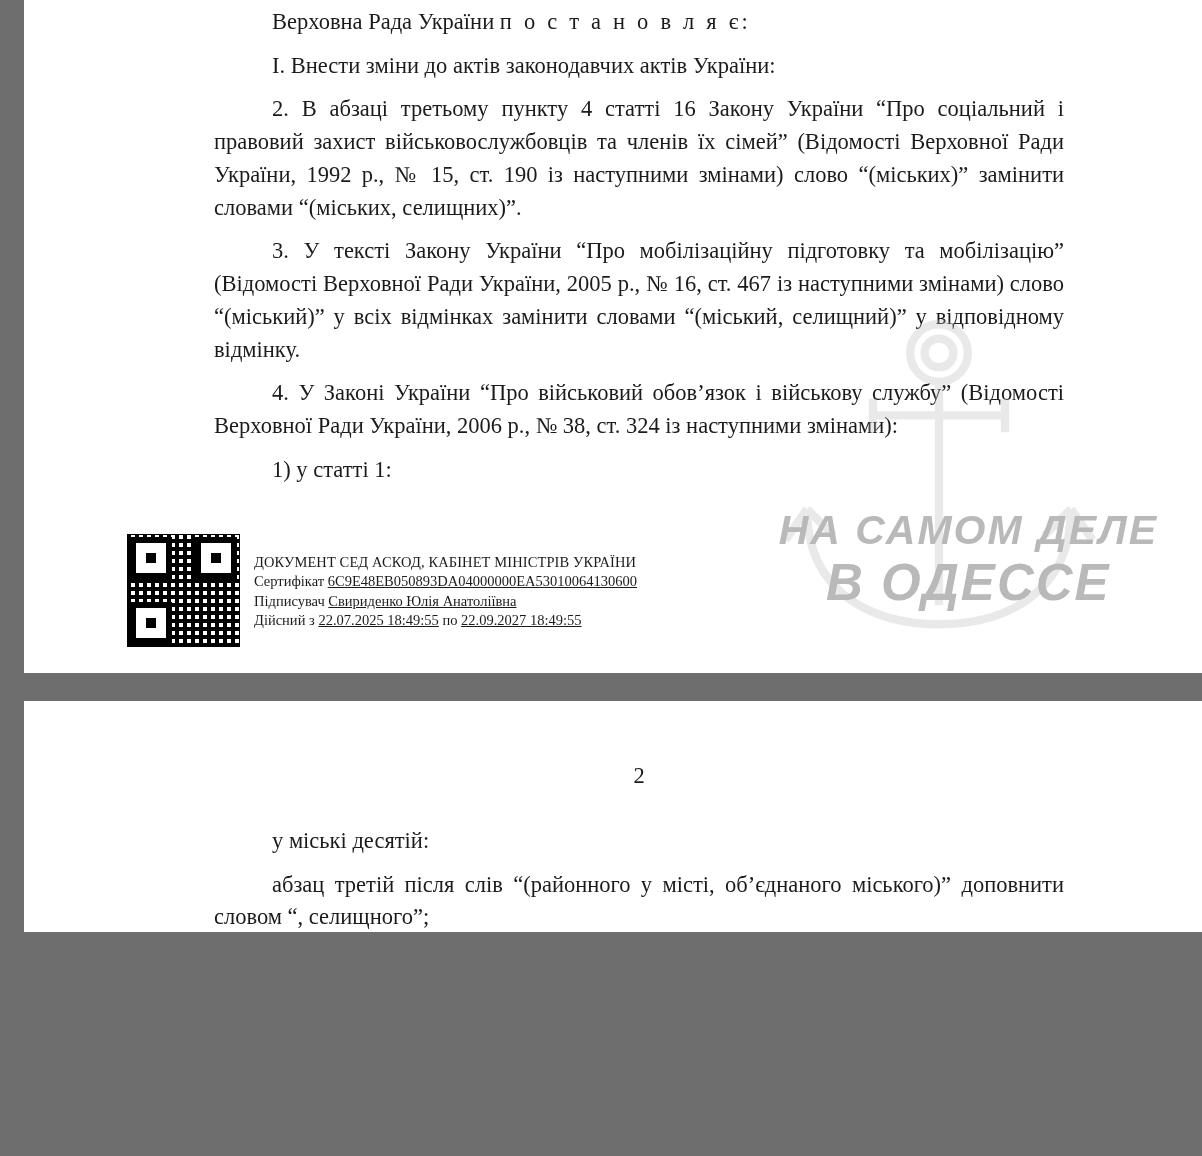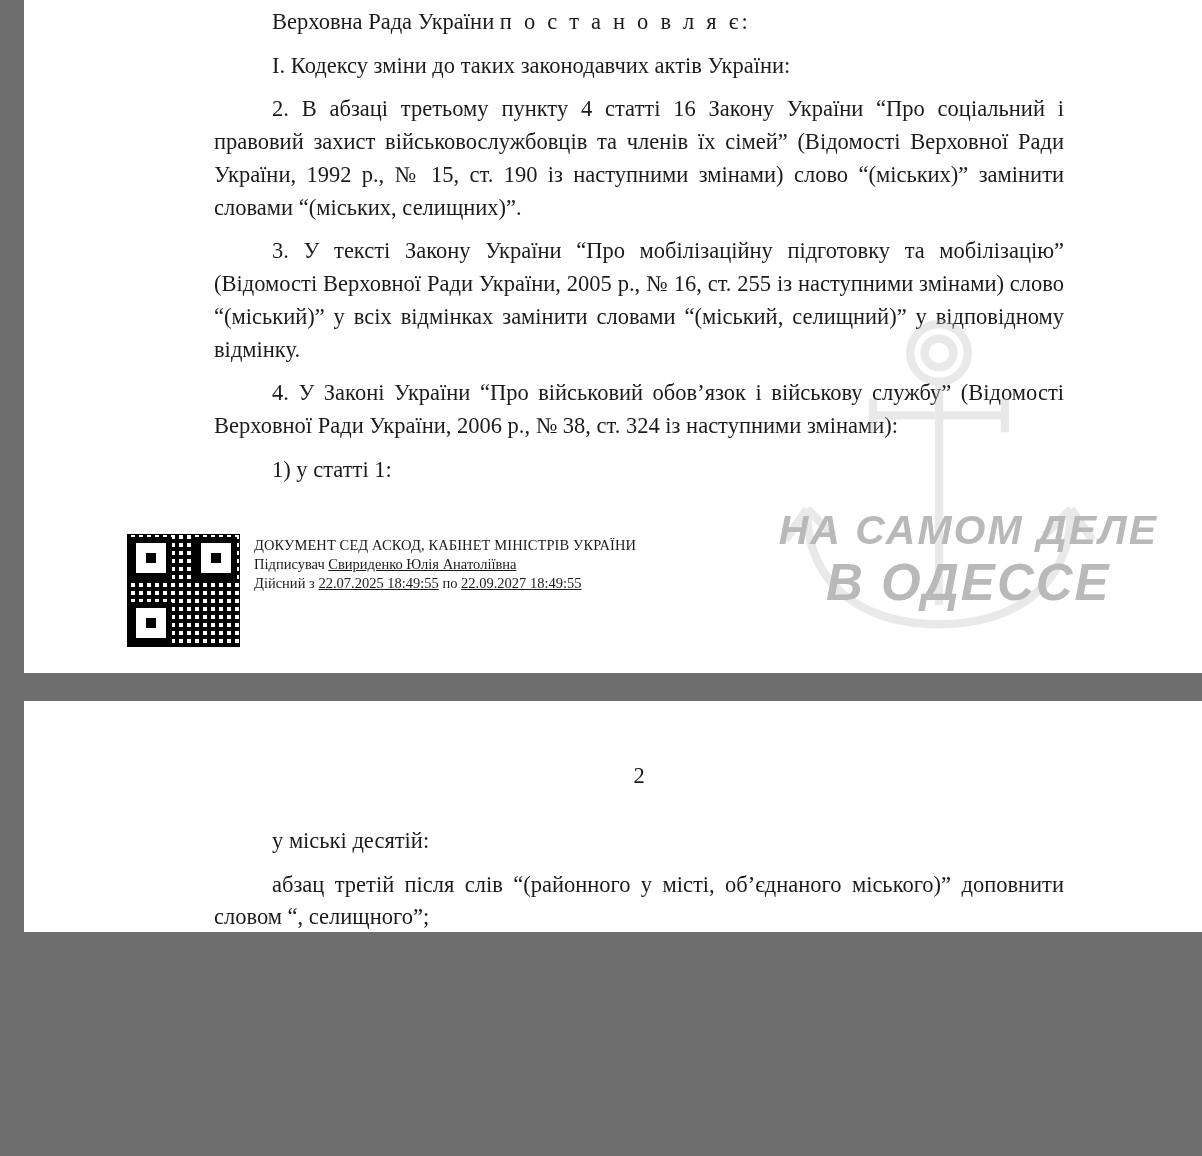--- a/index.html
+++ b/index.html
@@ -49,21 +49,21 @@
     padding-top: 62px;
     margin: 0 0 36px 0;
   }
 
   
   .sig-block {
     position: absolute;
     left: 103px;
     bottom: 26px;
     display: flex;
-    align-items: flex-start;
+    align-items: center;
     gap: 14px;
   }
   .qr {
     width: 113px;
     height: 113px;
     flex: 0 0 auto;
     background-color: #ffffff;
     background-image:
       repeating-linear-gradient(90deg, #000 0 4px, transparent 4px 8px),
       repeating-linear-gradient(0deg, #000 0 4px, transparent 4px 8px);
@@ -131,23 +131,23 @@
 </style>
 </head>
 <body>
 
 <div class="page" id="page-1">
 
   <p class="para">
     <span>Верховна Рада України </span><span class="spaced">п о с т а н о в л я є</span><span>:</span>
   </p>
 
-  <p class="para">I. Кодексу зміни до таких законодавчих актів України:</p>
+  <p class="para">I. Внести зміни до актів законодавчих актів України:</p>
   <p class="para">2. В абзаці третьому пункту 4 статті 16 Закону України “Про соціальний і правовий захист військовослужбовців та членів їх сімей” (Відомості Верховної Ради України, 1992 р., № 15, ст. 190 із наступними змінами) слово “(міських)” замінити словами “(міських, селищних)”.</p>
-  <p class="para">3. У тексті Закону України “Про мобілізаційну підготовку та мобілізацію” (Відомості Верховної Ради України, 2005 р., № 16, ст. 255 із наступними змінами) слово “(міський)” у всіх відмінках замінити словами “(міський, селищний)” у відповідному відмінку.</p>
+  <p class="para">3. У тексті Закону України “Про мобілізаційну підготовку та мобілізацію” (Відомості Верховної Ради України, 2005 р., № 16, ст. 467 із наступними змінами) слово “(міський)” у всіх відмінках замінити словами “(міський, селищний)” у відповідному відмінку.</p>
   <p class="para">4. У Законі України “Про військовий обов’язок і військову службу” (Відомості Верховної Ради України, 2006 р., № 38, ст. 324 із наступними змінами):</p>
   <p class="para">1) у статті 1:</p>
 
   <div class="watermark">
     <svg viewBox="0 0 300 300" fill="none" stroke="#b9b9b9" stroke-width="7">
       <circle cx="150" cy="40" r="24"></circle>
       <circle cx="150" cy="40" r="12"></circle>
       <line x1="150" y1="64" x2="150" y2="250"></line>
       <line x1="95" y1="92" x2="205" y2="92"></line>
       <line x1="95" y1="78" x2="95" y2="106"></line>
@@ -161,20 +161,21 @@
     <div class="wm-line1">НА САМОМ ДЕЛЕ</div>
     <div class="wm-line2">В ОДЕССЕ</div>
   </div>
 
   <div class="sig-block">
     <div class="qr">
         <span class="qr-bl"></span>
       </div>
     <div class="sig-text">
       <div class="caps">ДОКУМЕНТ СЕД АСКОД, КАБІНЕТ МІНІСТРІВ УКРАЇНИ</div>
+      <div><span>Сертифікат </span><span class="u">6C9E48EB050893DA04000000EA53010064130600</span></div>
       <div><span>Підписувач </span><span class="u">Свириденко Юлія Анатоліївна</span></div>
       <div><span>Дійсний з </span><span class="u">22.07.2025 18:49:55</span><span> по </span><span class="u">22.09.2027 18:49:55</span></div>
     </div>
   </div>
 </div>
 
 <div class="page" id="page-2">
   <div class="page-number">2</div>
   <p class="para">у міські десятій:</p>
   <p class="para">абзац третій після слів “(районного у місті, об’єднаного міського)” доповнити словом “, селищного”;</p>

